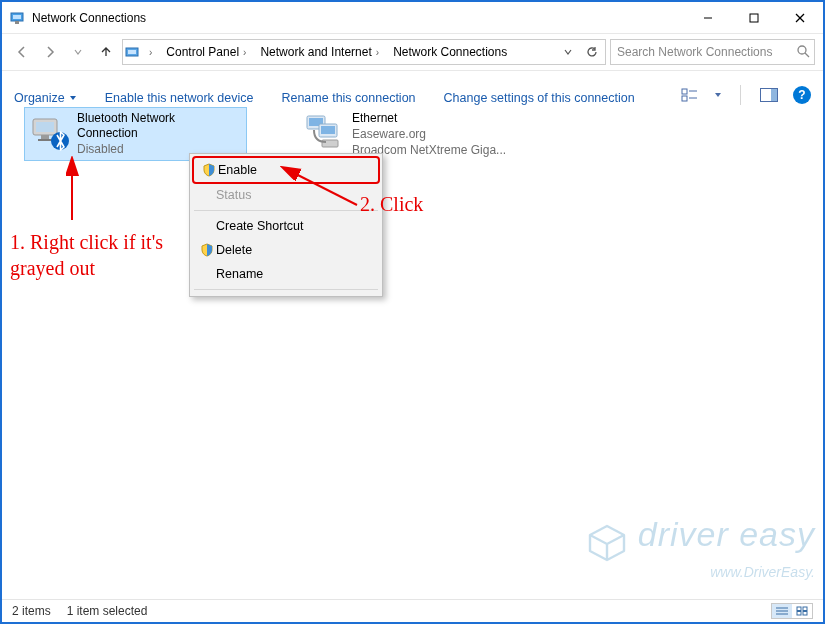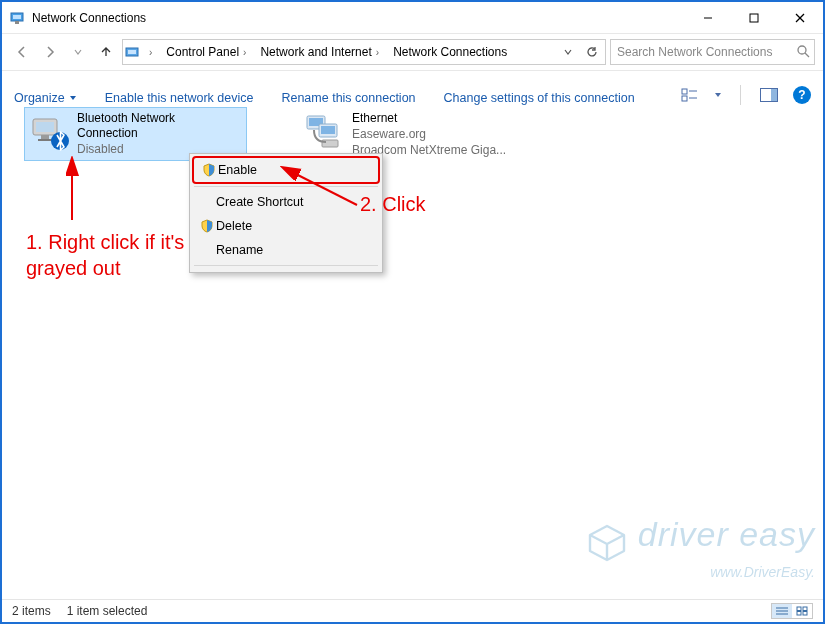--- a/index.html
+++ b/index.html
@@ -37,21 +37,21 @@
   .adapter .lines div{font-size:12px;line-height:16px;white-space:nowrap;overflow:hidden;text-overflow:ellipsis;max-width:185px}
   .adapter .lines .sub{color:#6d6d6d}
   
   .ctxmenu{position:absolute;width:188px;background:#f2f2f2;border:1px solid #bfbfbf;box-shadow:3px 3px 6px rgba(0,0,0,.25);padding:3px 2px;font-size:12.5px}
   .ctxmenu .row{height:24px;display:flex;align-items:center;padding:0 0 0 6px}
   .ctxmenu .row .ic{width:18px;display:flex;justify-content:center}
   .ctxmenu .row.disabled{color:#9a9a9a}
   .ctxmenu .sep{height:1px;background:#d6d6d6;margin:3px 2px}
   .enable-hl{border:2px solid #e80000;border-radius:4px;margin:-1px 0}
   
-  .anno{position:absolute;color:#e80000;font-size:20px;font-family:Liberation Sans, sans-serif}
+  .anno{position:absolute;color:#e80000;font-size:20px;font-family:Liberation Serif, serif}
   .arrow-red{stroke:#e80000;fill:#e80000}
   
   .statusbar{position:absolute;bottom:0;left:0;right:0;height:22px;border-top:1px solid #e5e5e5;display:flex;align-items:center;padding:0 10px;gap:16px;font-size:12px;color:#333;background:#fff}
   .statusbar .sp{flex:1}
   .viewtoggle{display:flex;border:1px solid #c8c8c8}
   .viewtoggle span{width:20px;height:14px;display:flex;align-items:center;justify-content:center;font-size:10px}
   .viewtoggle .active{background:#d7e8f8}
   
   .watermark{position:absolute;right:8px;bottom:20px;opacity:.28;color:#3b8bbd;font-style:italic;text-align:right}
   .watermark .big{font-size:34px;font-weight:300;letter-spacing:1px}
@@ -232,20 +232,24 @@
     <div class="ctxmenu" style="left:187px;top:48px">
       <div class="row enable-hl">
         <span class="ic">
             <svg width="14" height="14">
               <path d="M7 1 L12 3 V7 C12 10 9.5 12.5 7 13 C4.5 12.5 2 10 2 7 V3 Z" fill="#ffd24a" stroke="#c49a1a"></path>
               <path d="M7 1 L12 3 V7 C12 10 9.5 12.5 7 13 V1 Z" fill="#3f8ed6"></path>
             </svg>
           </span>
         <span>Enable</span>
       </div>
+      <div class="row disabled">
+        <span class="ic"></span>
+          <span>Status</span>
+      </div>
       <div class="sep"></div>
       <div class="row">
         <span class="ic"></span>
           <span>Create Shortcut</span>
       </div>
       <div class="row">
         <span class="ic">
             <svg width="14" height="14">
               <path d="M7 1 L12 3 V7 C12 10 9.5 12.5 7 13 C4.5 12.5 2 10 2 7 V3 Z" fill="#ffd24a" stroke="#c49a1a"></path>
               <path d="M7 1 L12 3 V7 C12 10 9.5 12.5 7 13 V1 Z" fill="#3f8ed6"></path>
@@ -264,21 +268,21 @@
       <defs>
         <marker id="ah" markerWidth="10" markerHeight="10" refX="8" refY="3" orient="auto">
           <path d="M0 0 L9 3 L0 6 Z" class="arrow-red"></path>
         </marker>
       </defs>
 
       <line x1="70" y1="115" x2="70" y2="55" class="arrow-red" stroke-width="2" marker-end="url(#ah)"></line>
 
       <line x1="355" y1="100" x2="282" y2="63" class="arrow-red" stroke-width="2" marker-end="url(#ah)"></line>
     </svg>
-    <div class="anno" style="left:24px;top:124px;max-width:175px;line-height:26px">1. Right click if it's grayed out</div>
+    <div class="anno" style="left:8px;top:124px;max-width:175px;line-height:26px">1. Right click if it's grayed out</div>
     <div class="anno" style="left:358px;top:88px">2. Click</div>
 
     <div class="watermark">
       <span class="cube">
         <svg viewBox="0 0 42 42">
             <g fill="none" stroke="#3b8bbd" stroke-width="2.4" stroke-linejoin="round">
               <path d="M21 4 L38 13 L38 29 L21 38 L4 29 L4 13 Z"></path>
               <path d="M4 13 L21 22 L38 13 M21 22 V38"></path>
             </g>
           </svg>

